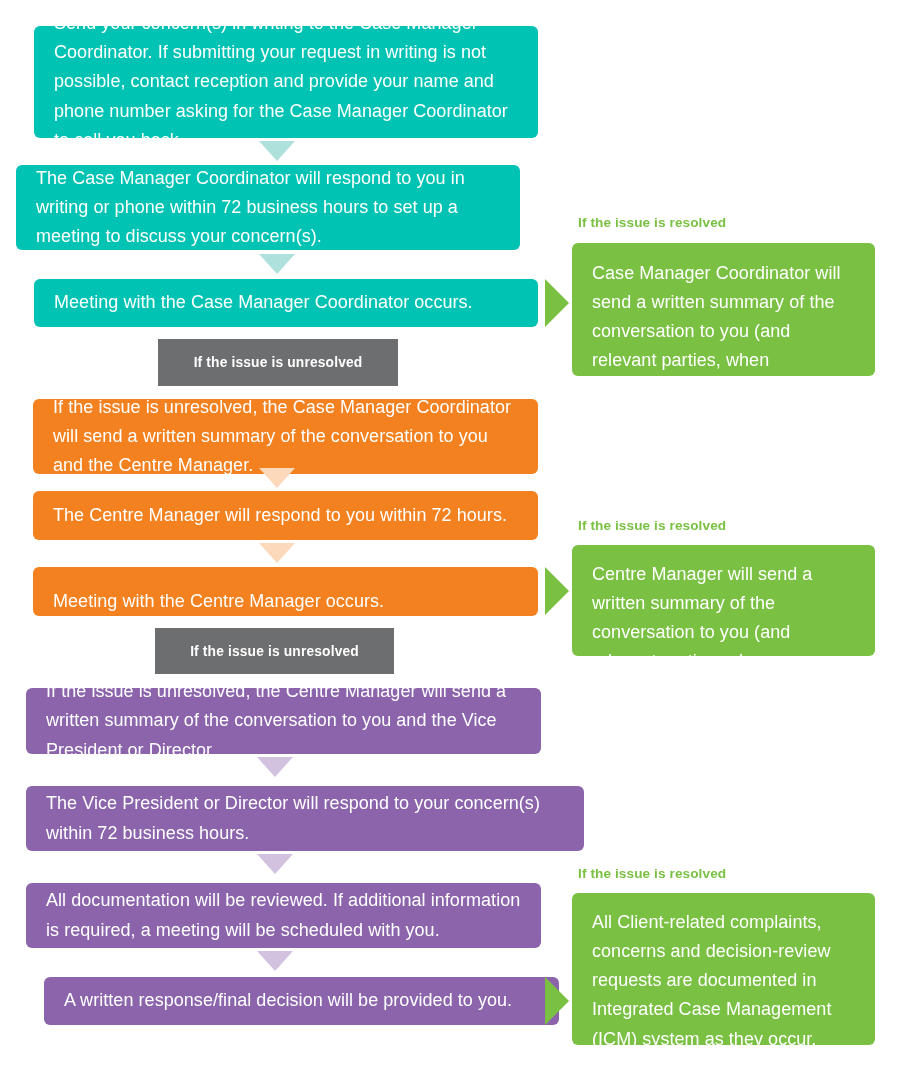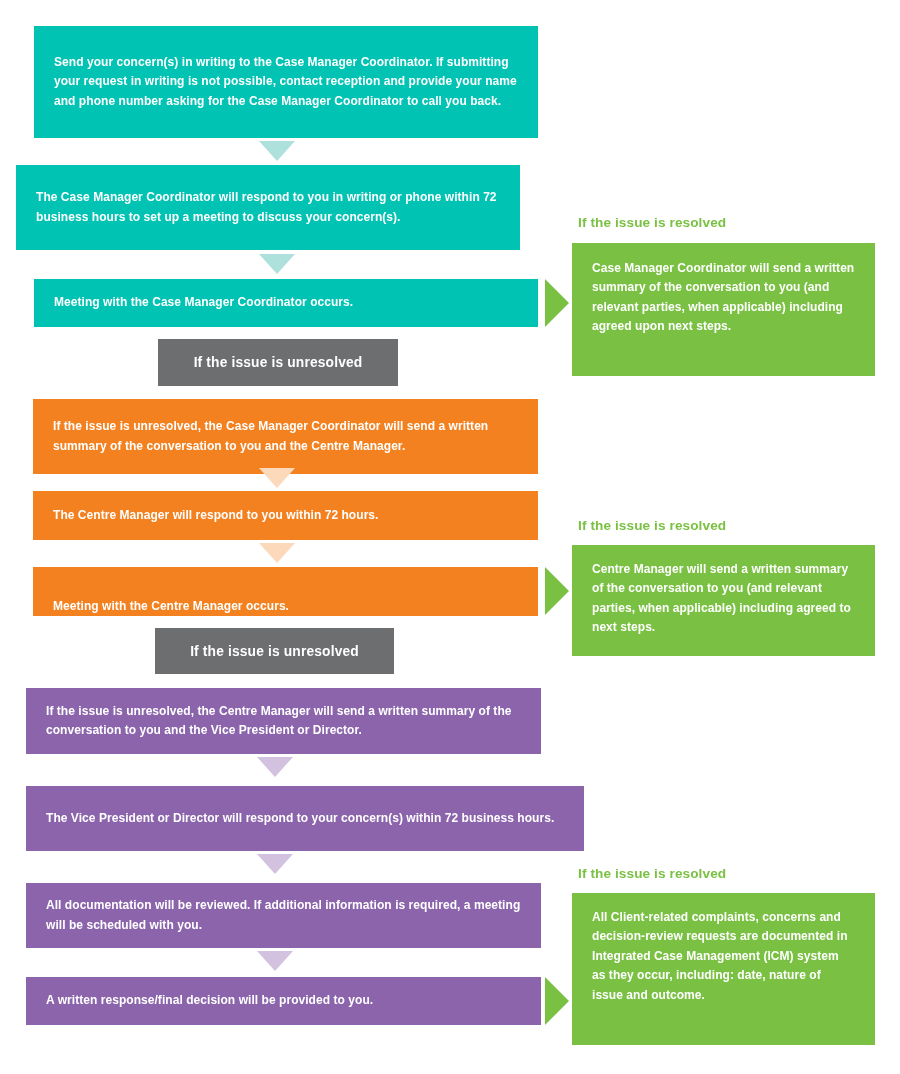--- a/index.html
+++ b/index.html
@@ -15,26 +15,27 @@
     position: relative;
     width: 900px;
     height: 1074px;
     background: #ffffff;
     overflow: hidden;
   }
   .box {
     position: absolute;
     box-sizing: border-box;
     color: #ffffff;
-    font-weight: bold;
-    font-size: 12px;
+    font-weight: normal;
+    font-size: 18px;
     line-height: 1.62;
     letter-spacing: 0.05px;
     display: flex;
     align-items: center;
+    border-radius: 6px;
   }
   .box .txt {
     display: block;
     width: 100%;
   }
   .teal  { background: #00C3B4; }
   .orange{ background: #F4811F; }
   .purple{ background: #8B64AC; }
   .green { background: #7AC143; }
 
@@ -151,21 +152,21 @@
   </div>
 
   <div class="vtri purple-t" style="left:257px; top:854px;"></div>
 
   <div class="box purple" style="left:26px; top:883px; width:515px; height:65px; padding:0 20px;">
     <span class="txt">All documentation will be reviewed. If additional information is required, a meeting will be scheduled with you.</span>
   </div>
 
   <div class="vtri purple-t" style="left:257px; top:951px;"></div>
 
-  <div class="box purple" style="left:26px; top:977px; width:515px; height:48px; padding:0 20px;">
+  <div class="box purple" style="left:44px; top:977px; width:515px; height:48px; padding:0 20px;">
     <span class="txt">A written response/final decision will be provided to you.</span>
   </div>
 
   <div class="htri" style="left:545px; top:977px;"></div>
 
   <div class="side-label" style="left:578px; top:866px;">If the issue is resolved</div>
 
   <div class="box green" style="left:572px; top:893px; width:303px; height:152px; padding:0 20px; align-items:flex-start;">
     <span class="txt" style="margin-top:15px;">All Client-related complaints, concerns and decision-review requests are documented in Integrated Case Management (ICM) system as they occur, including: date, nature of issue and outcome.</span>
   </div>

